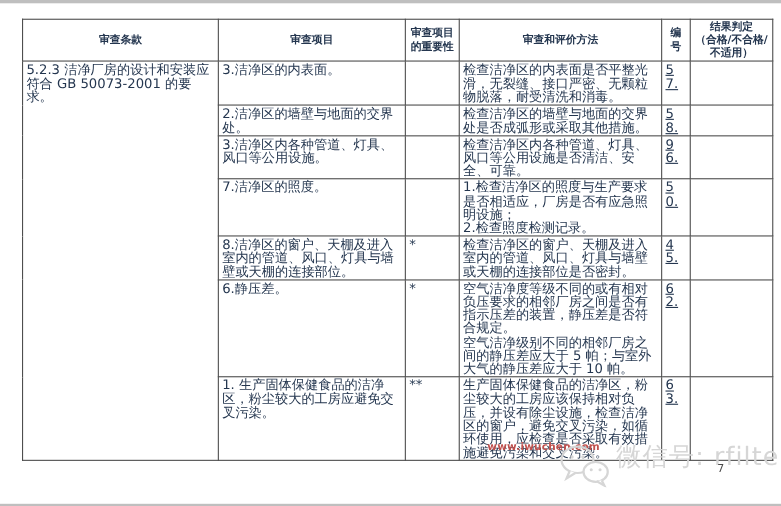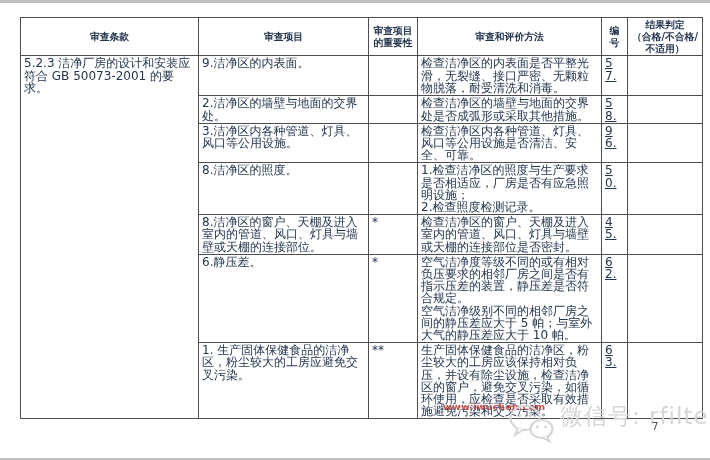--- a/index.html
+++ b/index.html
@@ -84,42 +84,42 @@
       <th>编
 号</th>
       <th>结果判定
 （合格/不合格/
 不适用）</th>
     </tr>
   </thead>
   <tbody>
     <tr style="height:40px">
       <td rowspan="7">5.2.3 洁净厂房的设计和安装应符合 GB 50073-2001 的要求。</td>
-      <td>9.洁净区的内表面。</td>
+      <td>3.洁净区的内表面。</td>
       <td class="col-importance"></td>
       <td>检查洁净区的内表面是否平整光滑，无裂缝、接口严密、无颗粒物脱落，耐受清洗和消毒。</td>
       <td class="col-number">57.</td>
       <td></td>
     </tr>
     <tr style="height:26px">
       <td>2.洁净区的墙壁与地面的交界处。</td>
       <td class="col-importance"></td>
       <td>检查洁净区的墙壁与地面的交界处是否成弧形或采取其他措施。</td>
       <td class="col-number">58.</td>
       <td></td>
     </tr>
     <tr style="height:25px">
       <td>3.洁净区内各种管道、灯具、风口等公用设施。</td>
       <td class="col-importance"></td>
       <td>检查洁净区内各种管道、灯具、风口等公用设施是否清洁、安全、可靠。</td>
       <td class="col-number">96.</td>
       <td></td>
     </tr>
     <tr style="height:39px">
-      <td>8.洁净区的照度。</td>
+      <td>7.洁净区的照度。</td>
       <td class="col-importance"></td>
       <td>1.检查洁净区的照度与生产要求是否相适应，厂房是否有应急照明设施；
 2.检查照度检测记录。</td>
       <td class="col-number">50.</td>
       <td></td>
     </tr>
     <tr style="height:38px">
       <td>8.洁净区的窗户、天棚及进入室内的管道、风口、灯具与墙壁或天棚的连接部位。</td>
       <td class="col-importance">*</td>
       <td>检查洁净区的窗户、天棚及进入室内的管道、风口、灯具与墙壁或天棚的连接部位是否密封。</td>

